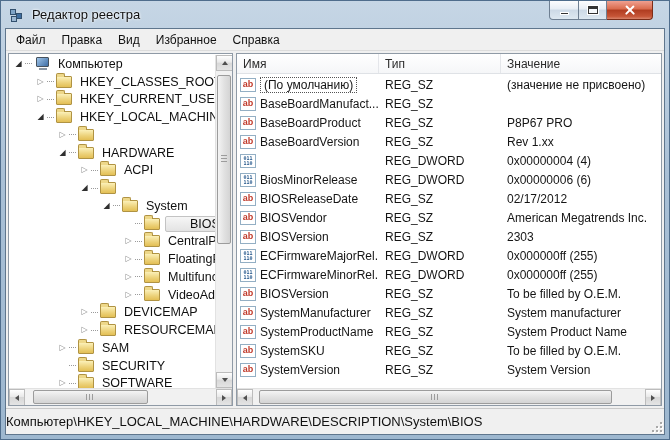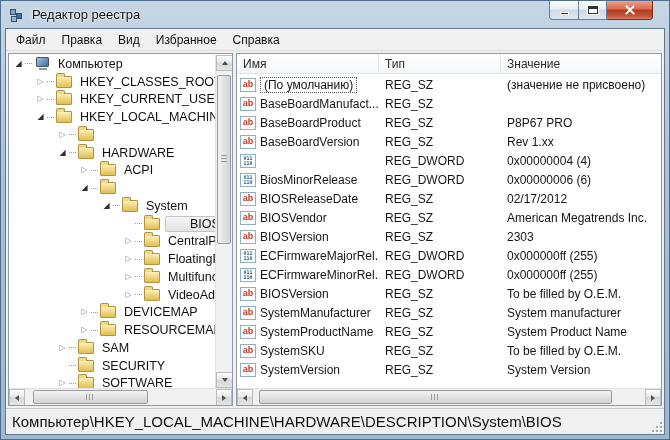--- a/index.html
+++ b/index.html
@@ -104,21 +104,21 @@
            display:flex; align-items:center; justify-content:center; flex-direction:column; }
   .vicon.sz b { font-size:9px; line-height:9px; font-weight:bold; color:#c03a2b; font-style:normal; }
   .vicon.dw i { font-size:5px; line-height:5px; font-family:"DejaVu Sans Mono", monospace; font-weight:bold; color:#2a5b8e; font-style:normal; letter-spacing:0; }
   .ntext { font-size:12px; color:#151515; }
   .ntext.focusrect { border:1px dotted #555; padding:0 3px; }
   .vtext { position:relative; display:inline-block; }
   .vtext.u:after { content:''; position:absolute; left:-6px; right:-5px; bottom:-3px; height:2px; background:#b0403a; }
 
   
   .statusbar { height:26px; flex:none; background:#f0f0f0; border-top:1px solid #c9c9c9; display:flex; align-items:center; position:relative; }
-  .status-path { font-size:15px; color:#111; padding-left:6px; }
+  .status-path { font-size:13px; color:#111; padding-left:0; }
   .grip { position:absolute; right:1px; bottom:1px; width:13px; height:13px; }
   .grip i { position:absolute; width:2px; height:2px; background:#a8a8a8; box-shadow:1px 1px 0 #fff; }
   .grip i:nth-child(1){ right:1px; bottom:9px; }
   .grip i:nth-child(2){ right:1px; bottom:5px; } .grip i:nth-child(3){ right:5px; bottom:5px; }
   .grip i:nth-child(4){ right:1px; bottom:1px; } .grip i:nth-child(5){ right:5px; bottom:1px; } .grip i:nth-child(6){ right:9px; bottom:1px; }
 </style>
 </head>
 <body>
 
 <div class="window">

